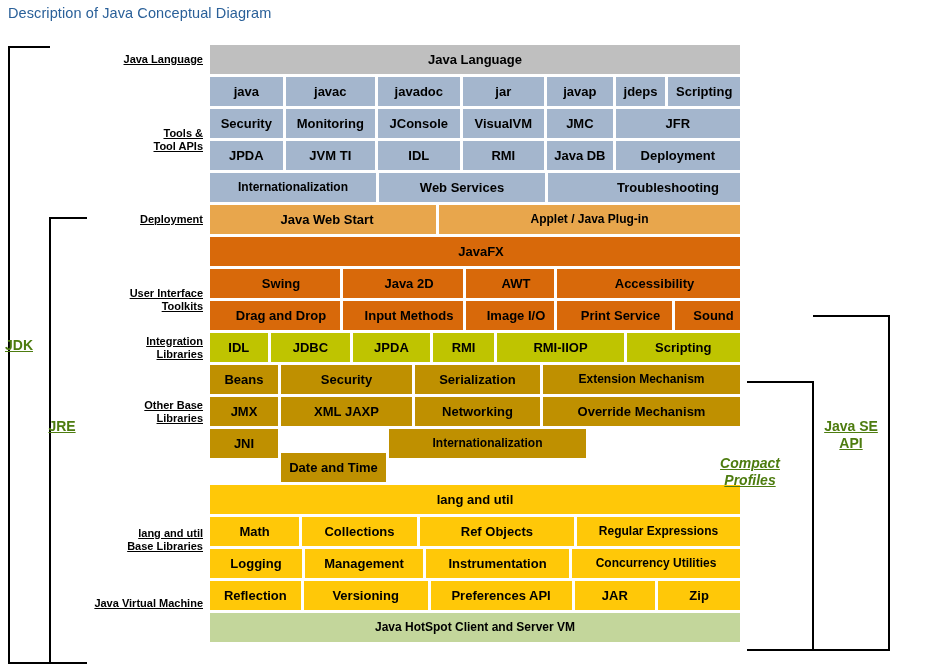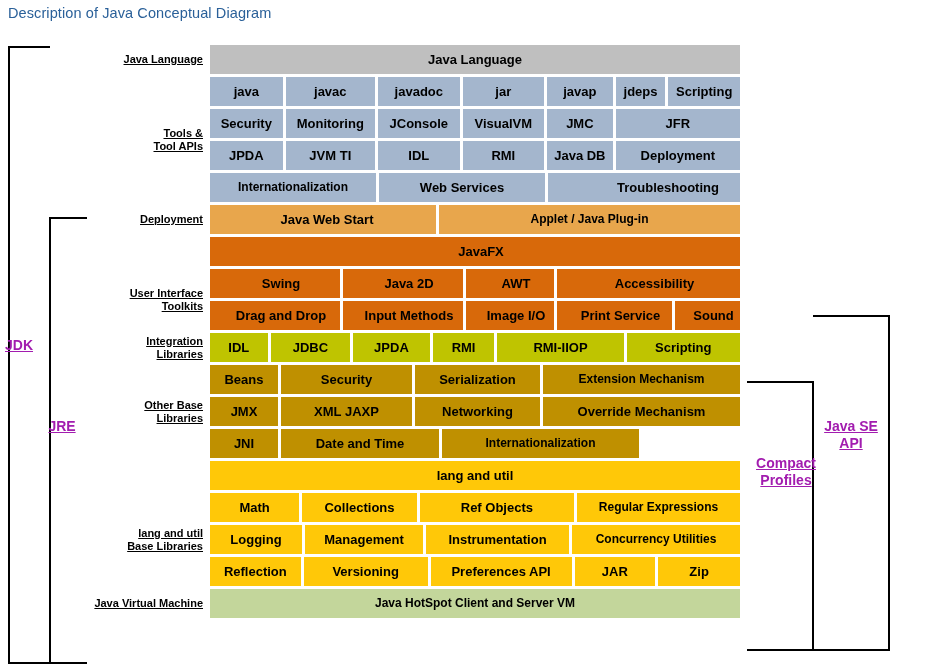--- a/index.html
+++ b/index.html
@@ -78,21 +78,21 @@
   .c-gold   {background:#ffc808;}
   .c-green  {background:#c3d69b;}
 
   
   .bracket{position:absolute;}
   .bline{position:absolute;background:#000;}
   .bracket-label{
     position:absolute;
     font-size:14px;
     font-weight:bold;
-    color:#a21caf;
+    color:#4d7c0f;
     text-decoration:underline;
     text-align:center;
     line-height:17px;
     white-space:nowrap;
   }
 </style>
 </head>
 <body>
 
 <div id="page-title">Description of Java Conceptual Diagram</div>
@@ -179,21 +179,21 @@
         <div class="cell c-dgold small" style="width: 197px;">Extension Mechanism</div>
       </div>
       <div class="row">
         <div class="cell c-dgold" style="width: 68px;">JMX</div>
         <div class="cell c-dgold" style="width: 131px;">XML JAXP</div>
         <div class="cell c-dgold" style="width: 125px;">Networking</div>
         <div class="cell c-dgold" style="width: 197px;">Override Mechanism</div>
       </div>
       <div class="row">
         <div class="cell c-dgold" style="width: 68px;">JNI</div>
-        <div class="cell c-dgold" style="width: 158px;">Date and Time</div>
+        <div class="cell c-dgold" style="width: 105px; margin-top: 24px;">Date and Time</div>
         <div class="cell c-dgold small" style="width: 197px;">Internationalization</div>
       </div>
       <div class="row">
         <div class="cell c-gold" style="width: 530px;">lang and util</div>
       </div>
       <div class="row">
         <div class="cell c-gold" style="width: 92px;">Math</div>
         <div class="cell c-gold" style="width: 118px;">Collections</div>
         <div class="cell c-gold" style="width: 159px;">Ref Objects</div>
         <div class="cell c-gold small" style="width: 168px;">Regular Expressions</div>
@@ -228,21 +228,21 @@
     <div class="bline" style="left:49px; top:177px; width:38px; height:2px;"></div>
     <div class="bline" style="left:49px; top:622px; width:38px; height:2px;"></div>
   </div>
   <div class="bracket-label" style="left:43px; top:378px; width:38px;">JRE</div>
 
   <div class="bracket">
     <div class="bline" style="left:812px; top:341px; width:2px;  height:270px;"></div>
     <div class="bline" style="left:747px; top:341px; width:67px; height:2px;"></div>
     <div class="bline" style="left:747px; top:609px; width:67px; height:2px;"></div>
   </div>
-  <div class="bracket-label" style="left:752px; top:415px; width:68px;">
+  <div class="bracket-label" style="left:716px; top:415px; width:68px;font-style:italic;">
     <span>Compact</span><br>
     <span>Profiles</span>
   </div>
 
   <div class="bracket">
     <div class="bline" style="left:888px; top:275px; width:2px;  height:336px;"></div>
     <div class="bline" style="left:813px; top:275px; width:77px; height:2px;"></div>
     <div class="bline" style="left:813px; top:609px; width:77px; height:2px;"></div>
   </div>
   <div class="bracket-label" style="left:816px; top:378px; width:70px;">

